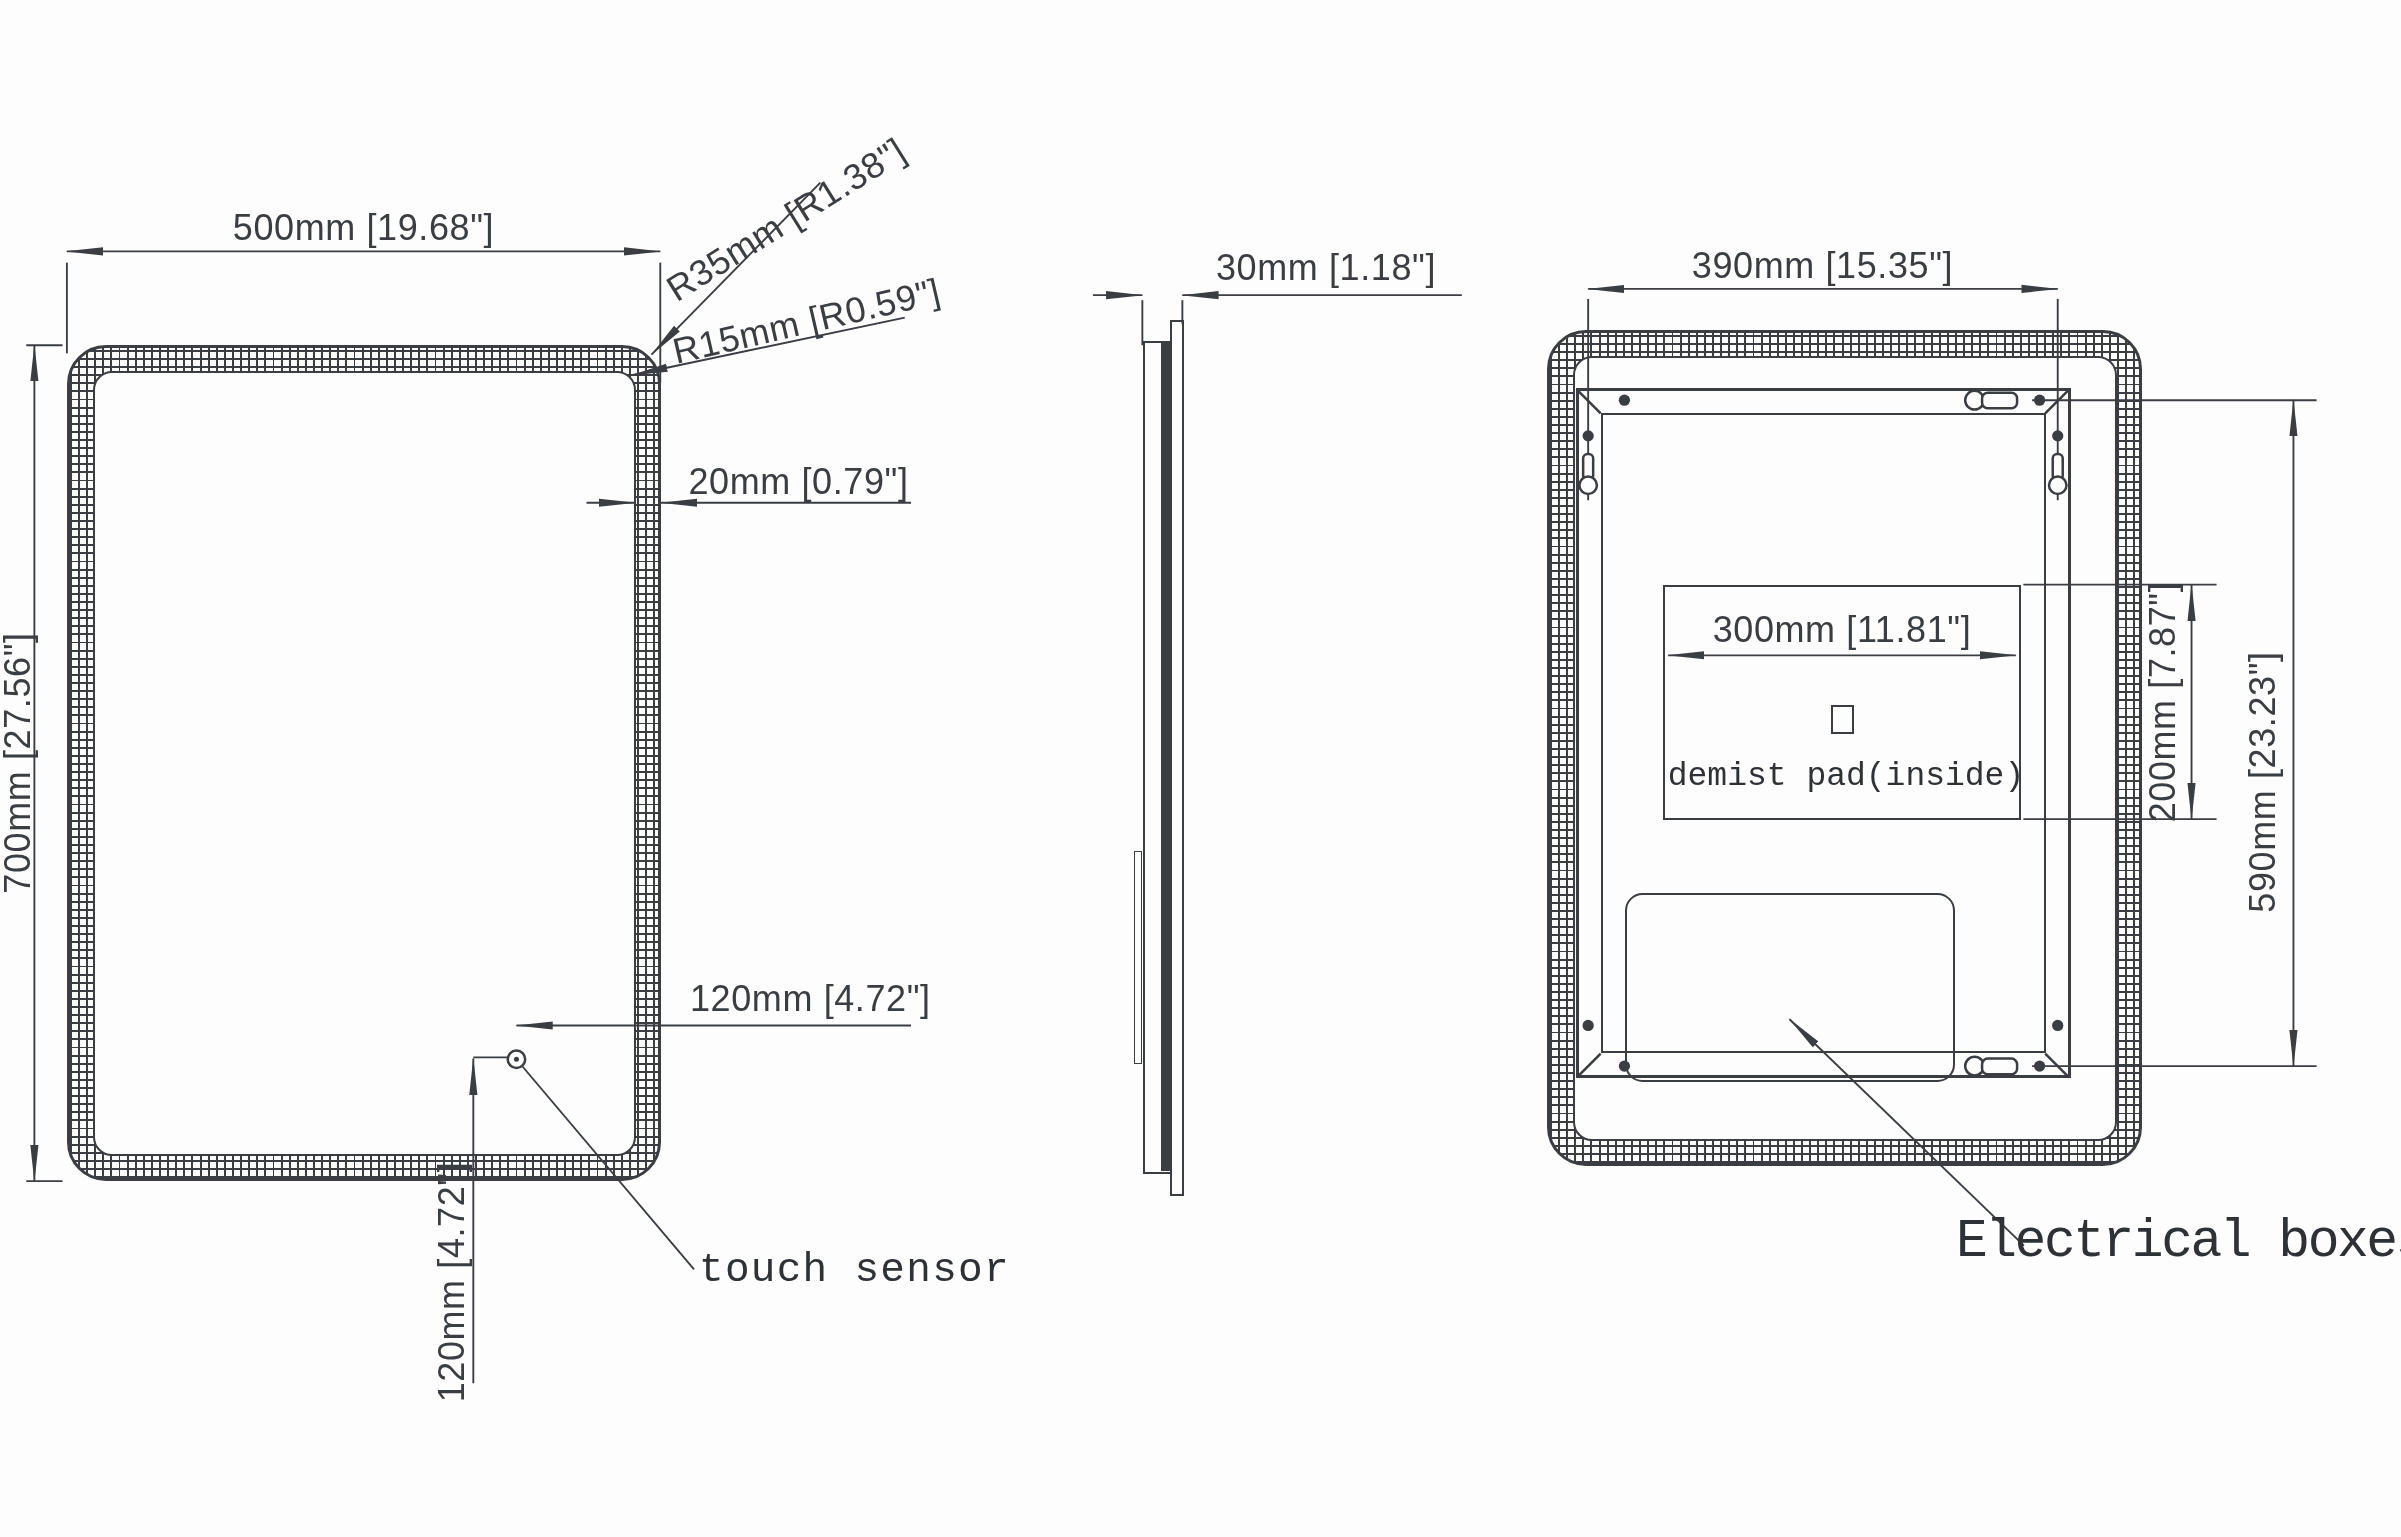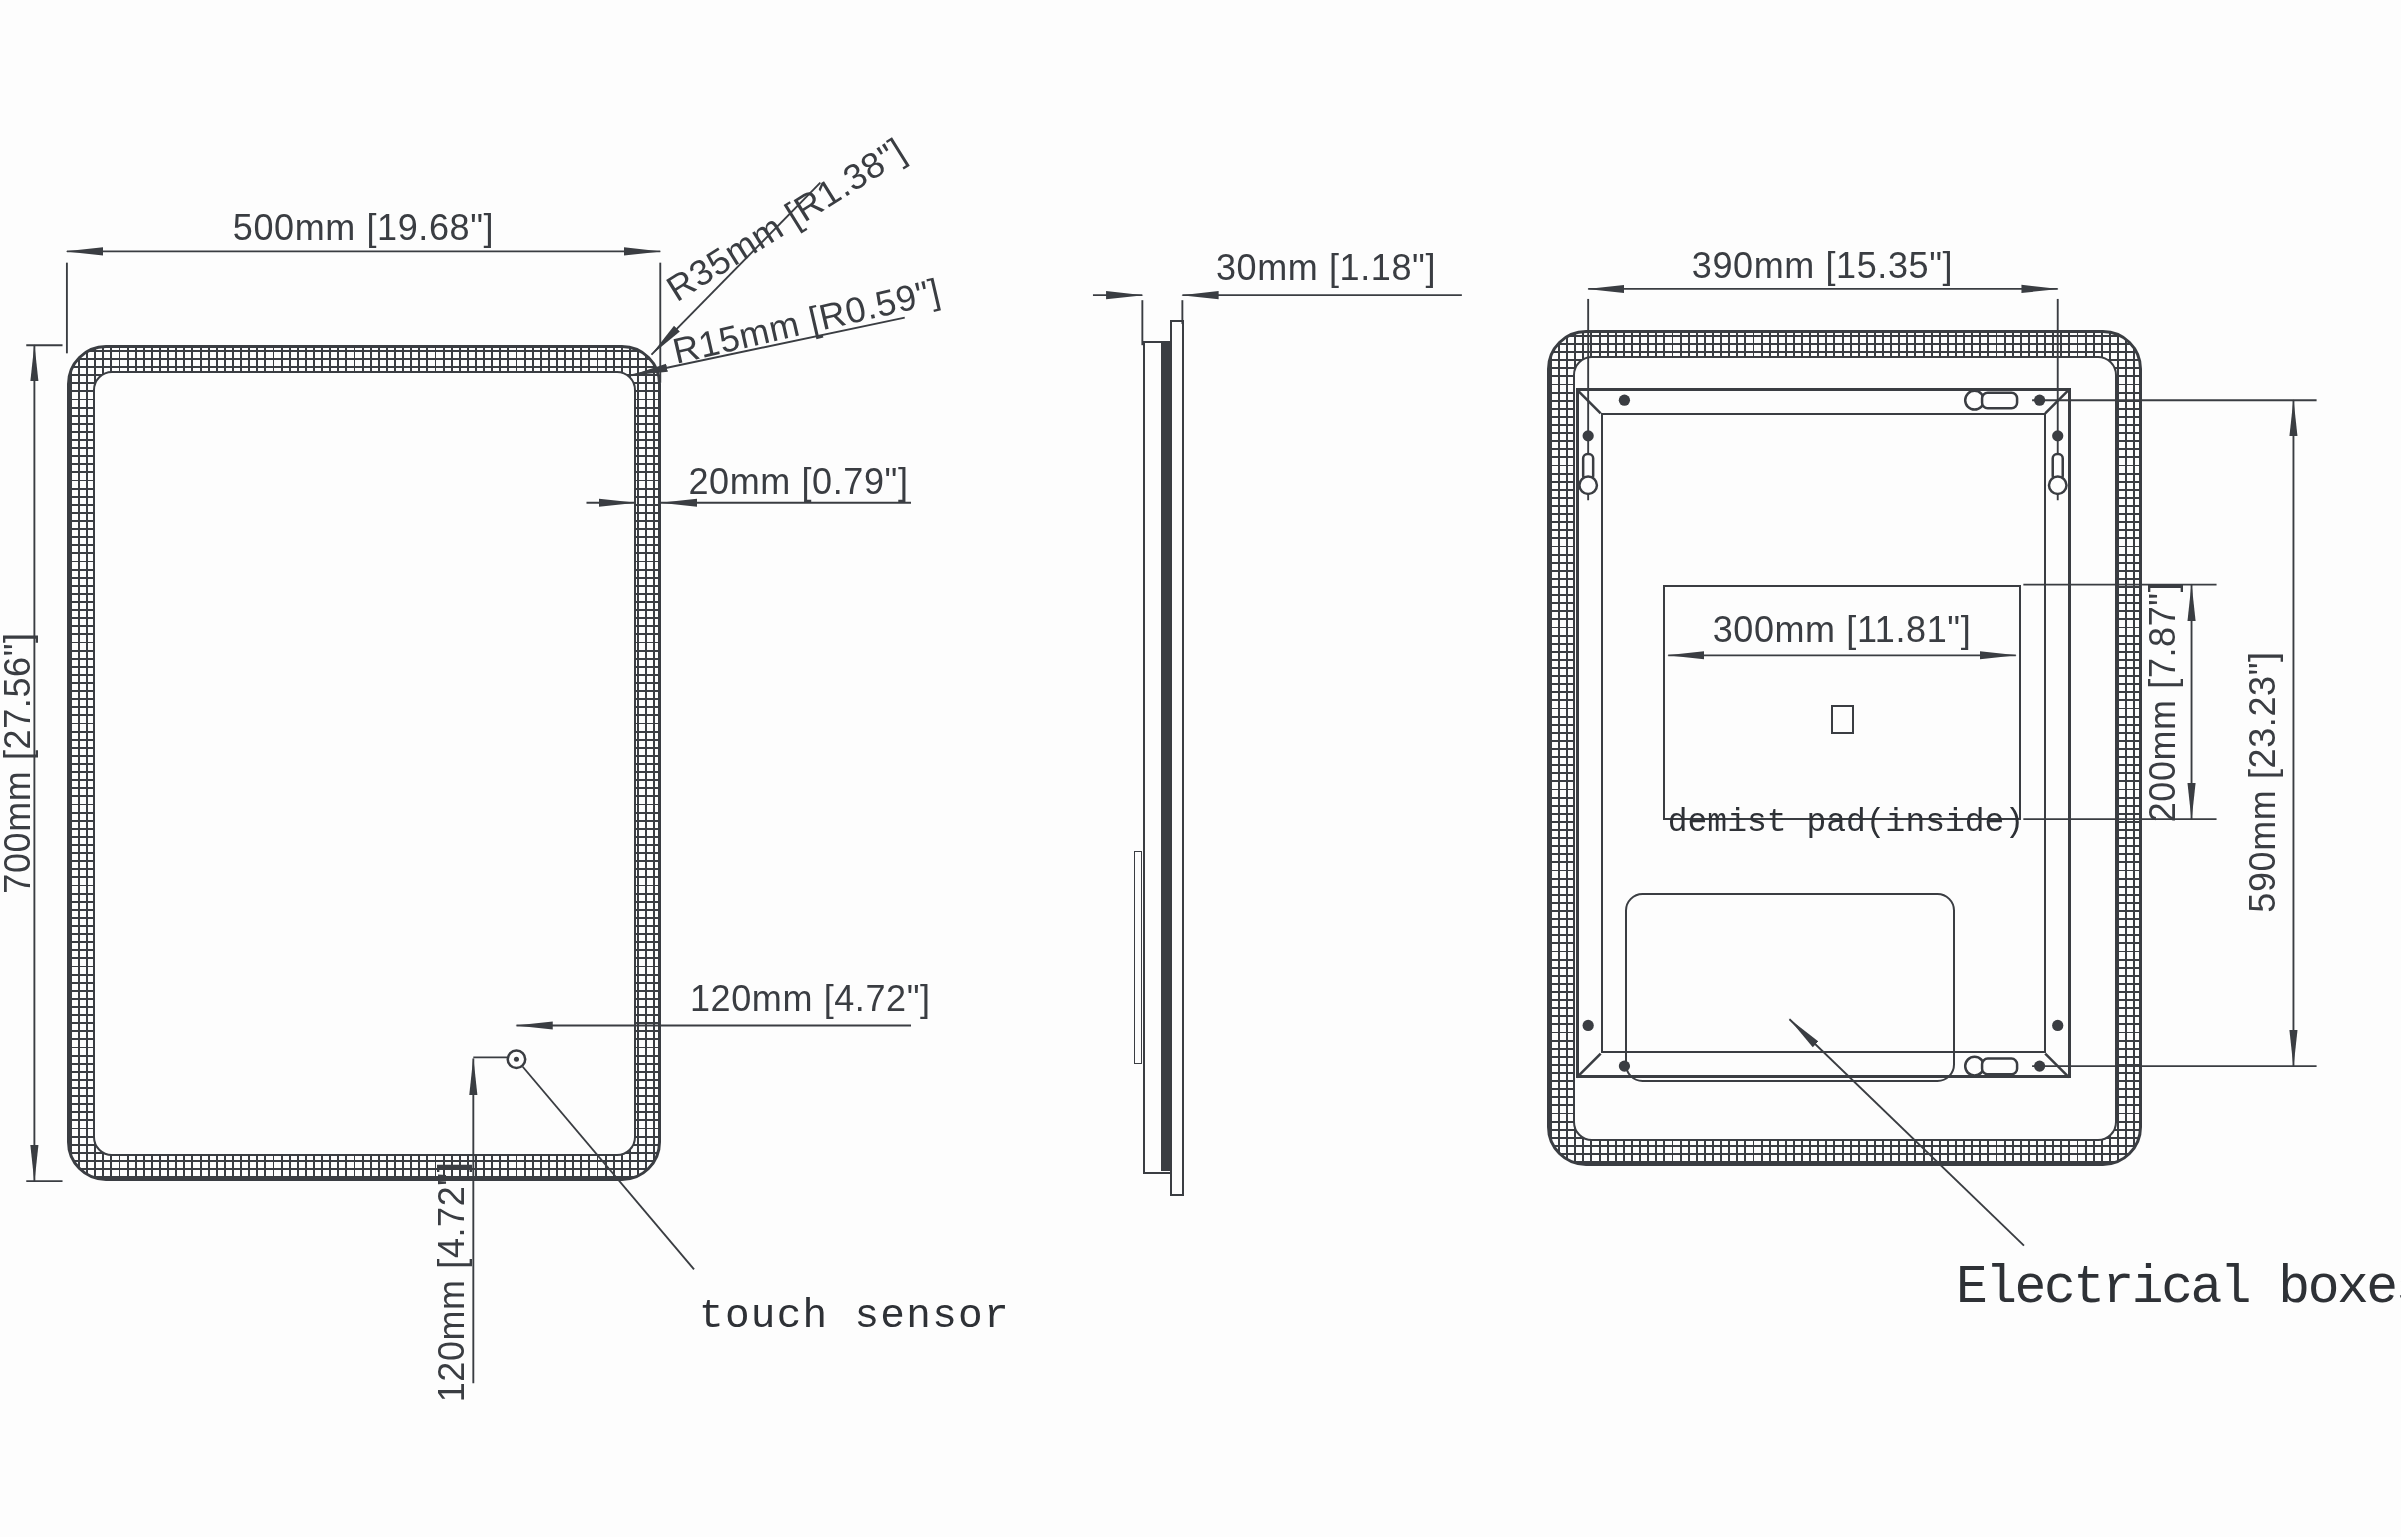--- a/index.html
+++ b/index.html
@@ -22,21 +22,21 @@
     border:2.5px solid var(--lc); border-radius:19px;
   }
   .outline{ border:2.5px solid var(--lc); background:#fdfdfd; }
   .outline5{ border:3.1px solid var(--lc); background:transparent; }
   .dimtext{
     position:absolute; font-size:36px; line-height:36px; text-align:center;
     white-space:nowrap; color:var(--lc); letter-spacing:0.6px;
   }
   .cadtext{
     position:absolute; font-family:"Liberation Mono", monospace;
-    color:#2e3136; white-space:nowrap;margin-top:46px;
+    color:#2e3136; white-space:nowrap;
   }
   .rot90{ transform:rotate(-90deg); transform-origin:center; }
   svg.overlay{ position:absolute; left:0; top:0; width:2401px; height:1537px; }
   svg .ln{ stroke:var(--lc); stroke-width:3; fill:none; }
   svg .ln2{ stroke:var(--lc); stroke-width:4; fill:none; }
   svg .fillc{ fill:var(--lc); stroke:none; }
   svg .hole{ fill:#fdfdfd; stroke:var(--lc); stroke-width:4; }
 </style>
 </head>
 <body>

